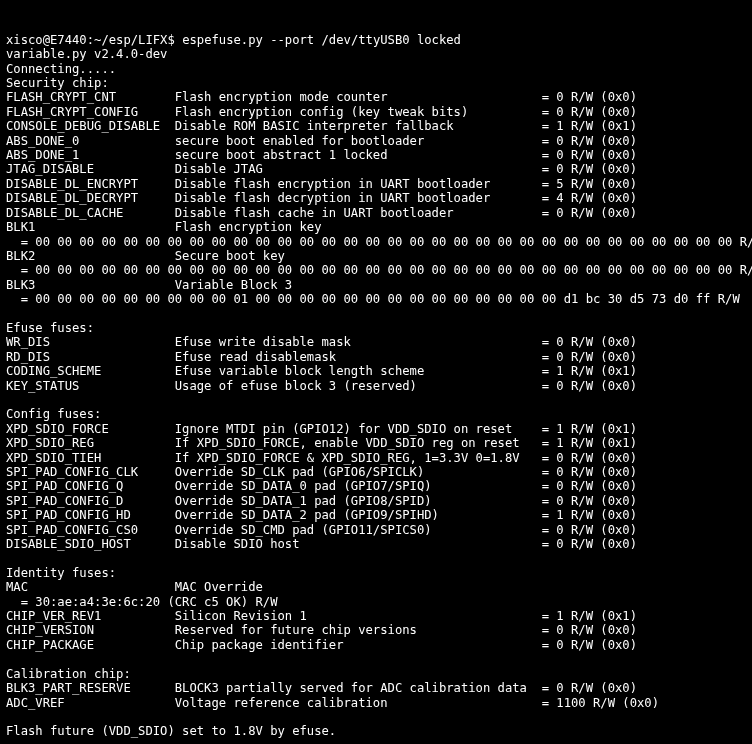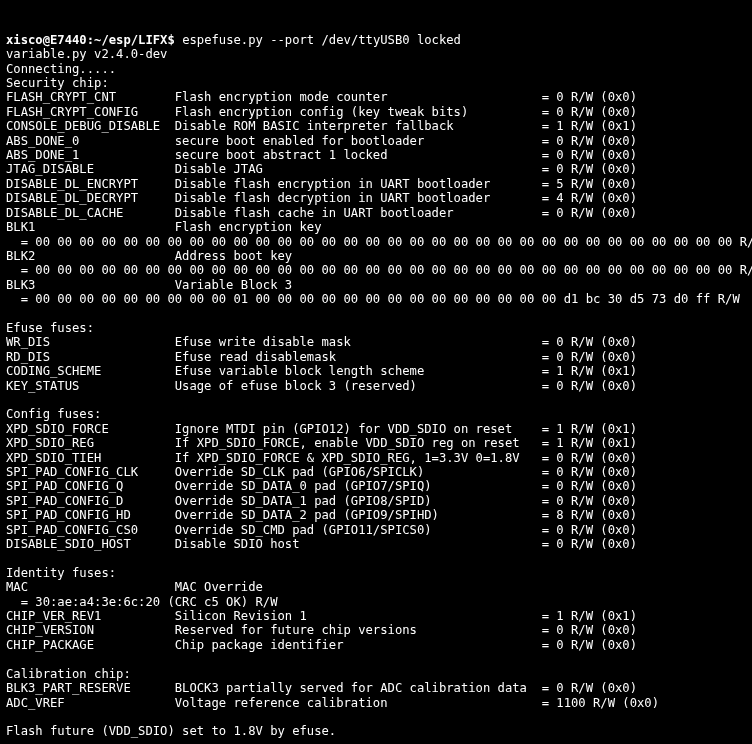--- a/index.html
+++ b/index.html
@@ -11,58 +11,58 @@
     font-size: 12.2px;
     line-height: 14.4px;
     white-space: pre;
     width: 752px;
     height: 744px;
     overflow: hidden;
   }
   .term {
     padding: 4px 6px;
   }
-  .bold { font-weight: bold; }
+  .bold { font-weight: normal; }
 </style>
 </head>
 <body>
 <div class="term"><span class="bold"><span>xisco@E7440:</span><span>~/esp/LIFX</span><span>$</span></span> <span>espefuse.py --port /dev/ttyUSB0 locked</span>
 <span>variable.py v2.4.0-dev</span>
 <span>Connecting.....</span>
 <span>Security chip:</span>
 <span>FLASH_CRYPT_CNT        Flash encryption mode counter                     = 0 R/W (0x0)</span>
 <span>FLASH_CRYPT_CONFIG     Flash encryption config (key tweak bits)          = 0 R/W (0x0)</span>
 <span>CONSOLE_DEBUG_DISABLE  Disable ROM BASIC interpreter fallback            = 1 R/W (0x1)</span>
 <span>ABS_DONE_0             secure boot enabled for bootloader                = 0 R/W (0x0)</span>
 <span>ABS_DONE_1             secure boot abstract 1 locked                     = 0 R/W (0x0)</span>
 <span>JTAG_DISABLE           Disable JTAG                                      = 0 R/W (0x0)</span>
 <span>DISABLE_DL_ENCRYPT     Disable flash encryption in UART bootloader       = 5 R/W (0x0)</span>
 <span>DISABLE_DL_DECRYPT     Disable flash decryption in UART bootloader       = 4 R/W (0x0)</span>
 <span>DISABLE_DL_CACHE       Disable flash cache in UART bootloader            = 0 R/W (0x0)</span>
 <span>BLK1                   Flash encryption key                              </span>
 <span>  = 00 00 00 00 00 00 00 00 00 00 00 00 00 00 00 00 00 00 00 00 00 00 00 00 00 00 00 00 00 00 00 00 R/W</span>
-<span>BLK2                   Address boot key                                   </span>
+<span>BLK2                   Secure boot key                                   </span>
 <span>  = 00 00 00 00 00 00 00 00 00 00 00 00 00 00 00 00 00 00 00 00 00 00 00 00 00 00 00 00 00 00 00 00 R/W</span>
 <span>BLK3                   Variable Block 3                                  </span>
 <span>  = 00 00 00 00 00 00 00 00 00 01 00 00 00 00 00 00 00 00 00 00 00 00 00 00 d1 bc 30 d5 73 d0 ff R/W</span>
 
 <span>Efuse fuses:</span>
 <span>WR_DIS                 Efuse write disable mask                          = 0 R/W (0x0)</span>
 <span>RD_DIS                 Efuse read disablemask                            = 0 R/W (0x0)</span>
 <span>CODING_SCHEME          Efuse variable block length scheme                = 1 R/W (0x1)</span>
 <span>KEY_STATUS             Usage of efuse block 3 (reserved)                 = 0 R/W (0x0)</span>
 
 <span>Config fuses:</span>
 <span>XPD_SDIO_FORCE         Ignore MTDI pin (GPIO12) for VDD_SDIO on reset    = 1 R/W (0x1)</span>
 <span>XPD_SDIO_REG           If XPD_SDIO_FORCE, enable VDD_SDIO reg on reset   = 1 R/W (0x1)</span>
 <span>XPD_SDIO_TIEH          If XPD_SDIO_FORCE &amp; XPD_SDIO_REG, 1=3.3V 0=1.8V   = 0 R/W (0x0)</span>
 <span>SPI_PAD_CONFIG_CLK     Override SD_CLK pad (GPIO6/SPICLK)                = 0 R/W (0x0)</span>
 <span>SPI_PAD_CONFIG_Q       Override SD_DATA_0 pad (GPIO7/SPIQ)               = 0 R/W (0x0)</span>
 <span>SPI_PAD_CONFIG_D       Override SD_DATA_1 pad (GPIO8/SPID)               = 0 R/W (0x0)</span>
-<span>SPI_PAD_CONFIG_HD      Override SD_DATA_2 pad (GPIO9/SPIHD)              = 8 R/W (0x0)</span>
+<span>SPI_PAD_CONFIG_HD      Override SD_DATA_2 pad (GPIO9/SPIHD)              = 1 R/W (0x0)</span>
 <span>SPI_PAD_CONFIG_CS0     Override SD_CMD pad (GPIO11/SPICS0)               = 0 R/W (0x0)</span>
 <span>DISABLE_SDIO_HOST      Disable SDIO host                                 = 0 R/W (0x0)</span>
 
 <span>Identity fuses:</span>
 <span>MAC                    MAC Override                                       </span>
 <span>  = 30:ae:a4:3e:6c:20 (CRC c5 OK) R/W</span>
 <span>CHIP_VER_REV1          Silicon Revision 1                                = 1 R/W (0x1)</span>
 <span>CHIP_VERSION           Reserved for future chip versions                 = 0 R/W (0x0)</span>
 <span>CHIP_PACKAGE           Chip package identifier                           = 0 R/W (0x0)</span>
 

